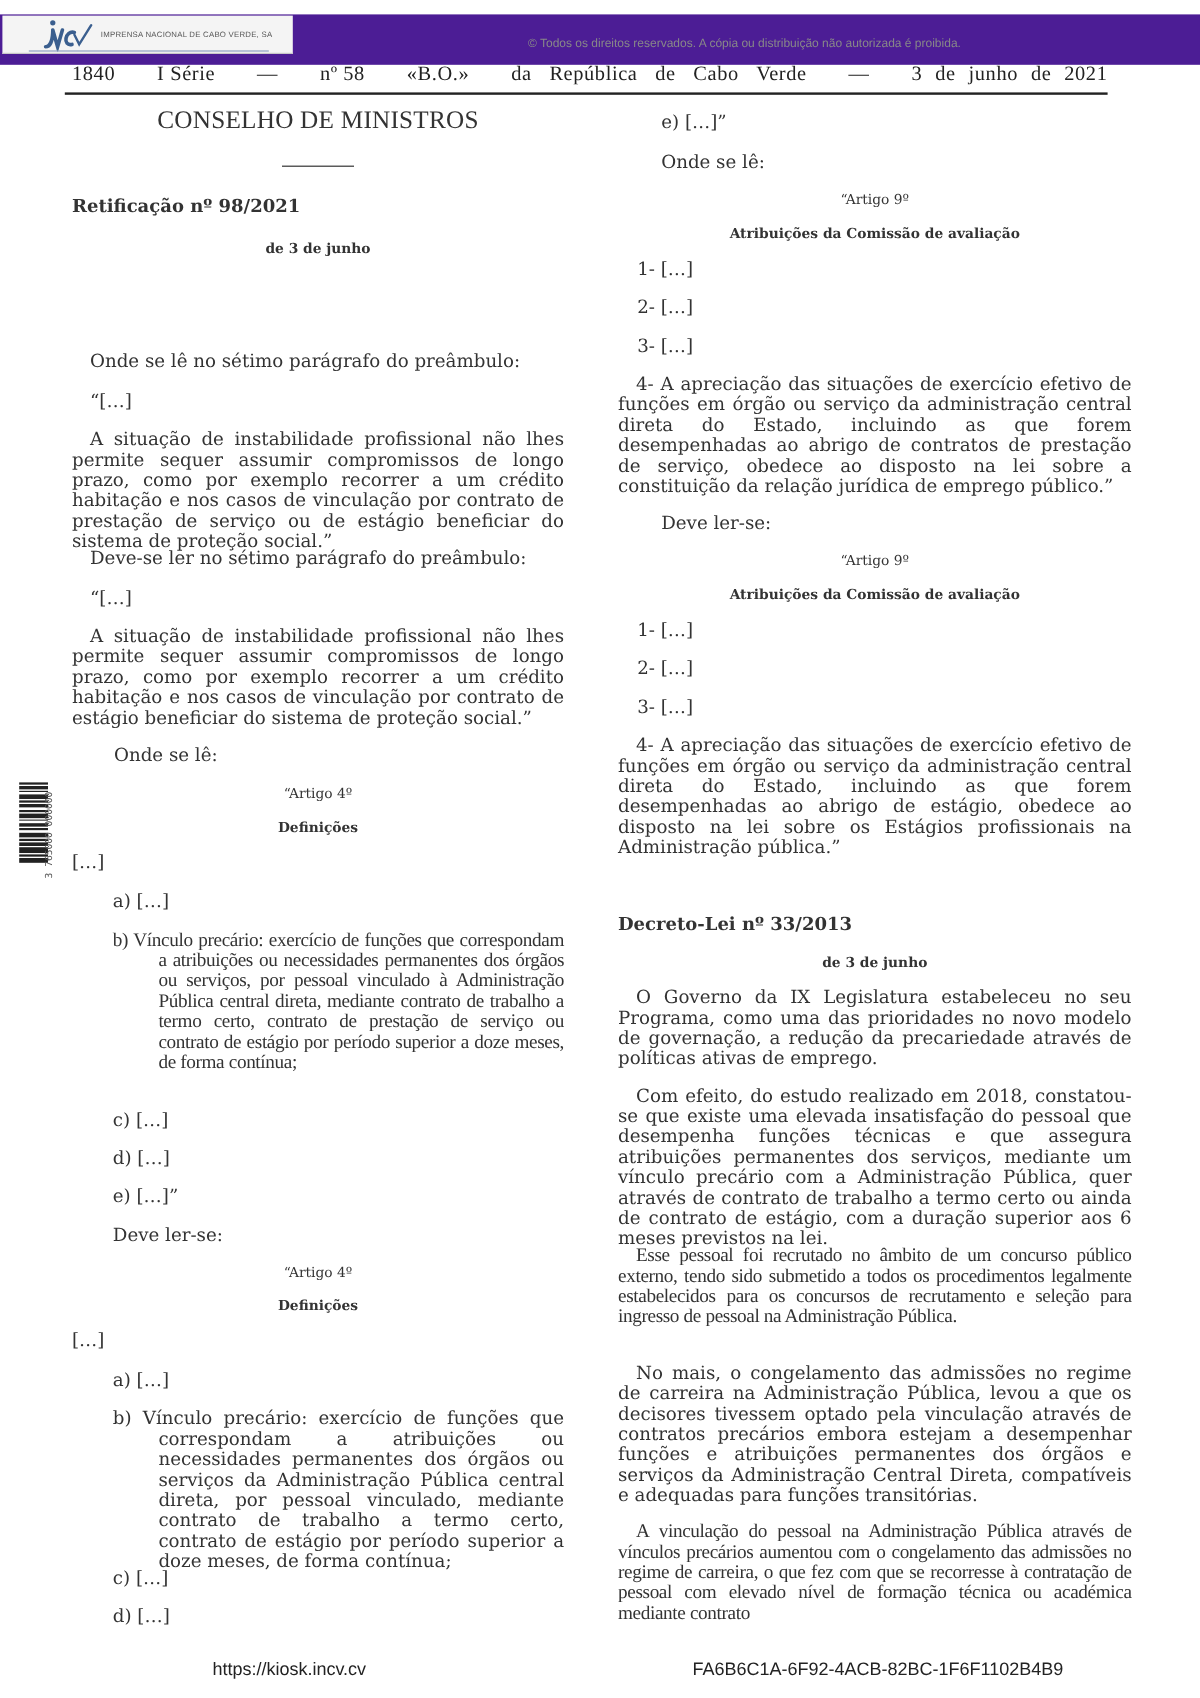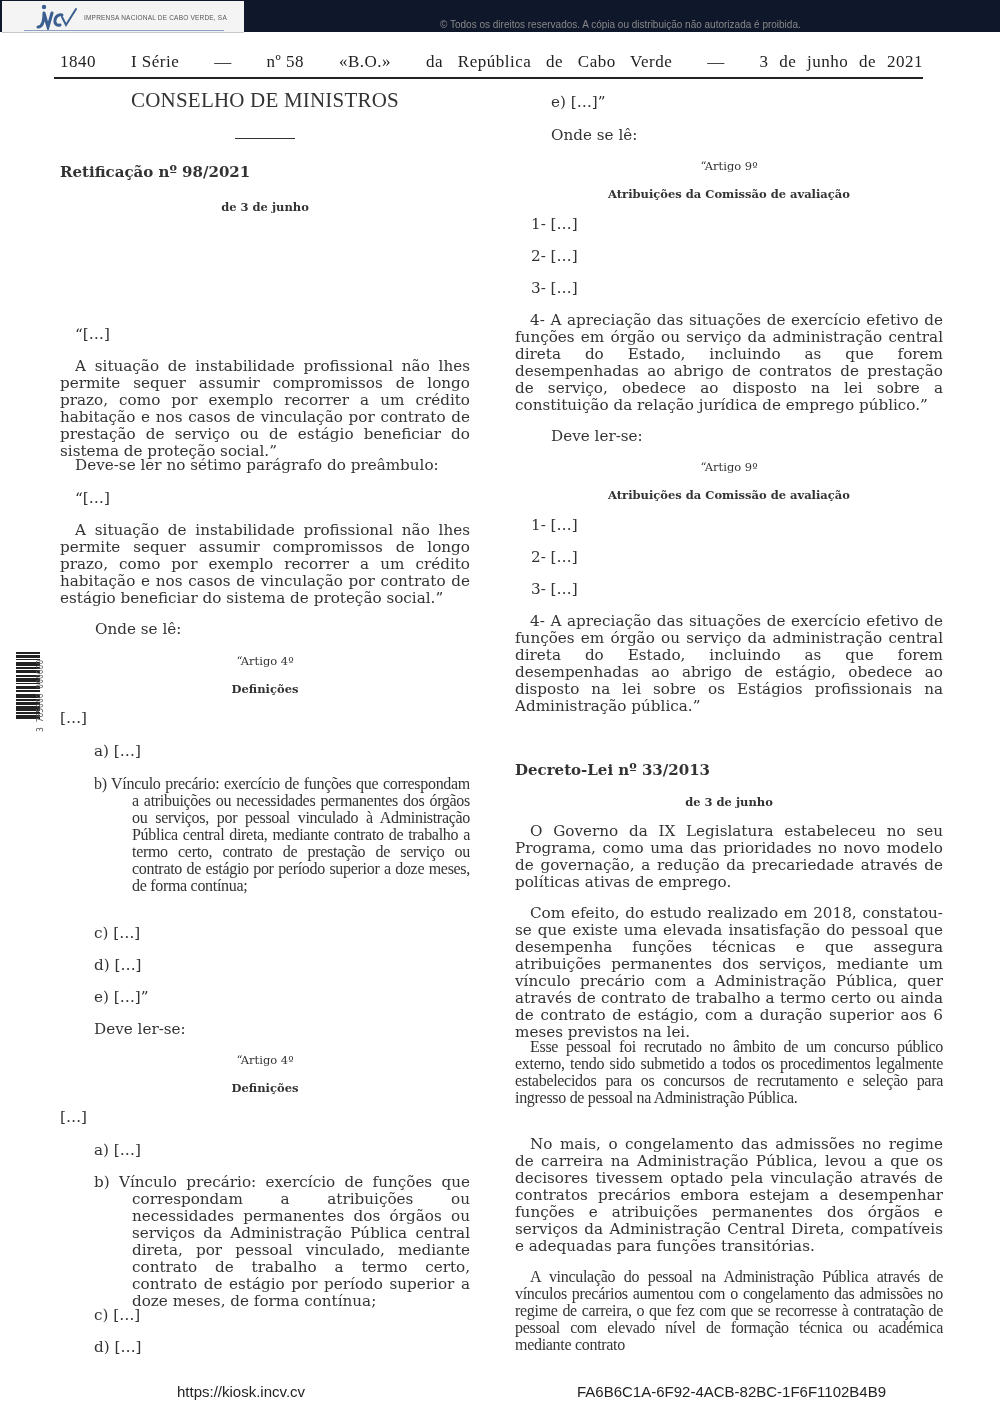--- a/index.html
+++ b/index.html
@@ -1,18 +1,18 @@
 <!DOCTYPE html>
 <html><head>
 <meta charset="utf-8">
 <style>
   html, body { margin:0; padding:0; }
   body { width:1000px; height:1415px; background:#ffffff; position:relative; overflow:hidden;
          font-family:"DejaVu Serif", "Liberation Serif", serif; color:#333; }
-  .topbar { position:absolute; left:0; top:0; width:1000px; height:32px; background:#0f172a; }
+  .topbar { position:absolute; left:0; top:12px; width:1000px; height:42px; background:#4c1d95; }
   .logo-box { position:absolute; left:2px; top:1px; width:242px; height:31px; background:#f4f4f4;
               border-bottom:1px solid #c8c8c8; }
   .logo-mark { position:absolute; left:32px; top:2px; width:44px; height:28px; }
   .logo-text { position:absolute; left:82px; top:13px; font-family:"Liberation Sans", sans-serif;
                font-size:6.5px; color:#555; letter-spacing:0.2px; }
   .logo-line { position:absolute; left:22px; top:29px; width:200px; height:1px; background:#8da1c2; }
   .copyright { position:absolute; left:440px; top:19px; font-family:"Liberation Sans", sans-serif;
                font-size:10px; color:#888; white-space:nowrap; }
 
   .runhead { position:absolute; left:60px; top:52px; width:863px; height:22px;
@@ -78,20 +78,21 @@
 
 <div class="col col-left" style="height:1290px;">
   <div class="blk h-big" style="top:2px;">CONSELHO DE MINISTROS</div>
   <div class="blk" style="top:48px;">
       <div class="short-rule"></div>
     </div>
   <div class="blk h-bold" style="top:74px;">Retificação nº 98/2021</div>
   <div class="blk h-small-bold" style="top:109px;">de 3 de junho</div>
 
 
+  <p class="blk p" style="top:203px;">Onde se lê no sétimo parágrafo do preâmbulo:</p>
   <p class="blk p" style="top:236px;">“[…]</p>
   <p class="blk p" style="top:268px;">A situação de instabilidade profissional não lhes permite sequer assumir compromissos de longo prazo, como por exemplo recorrer a um crédito habitação e nos casos de vinculação por contrato de prestação de serviço ou de estágio beneficiar do sistema de proteção social.”</p>
 
   <p class="blk p" style="top:367px;">Deve-se ler no sétimo parágrafo do preâmbulo:</p>
   <p class="blk p" style="top:400px;">“[…]</p>
   <p class="blk p" style="top:432px;">A situação de instabilidade profissional não lhes permite sequer assumir compromissos de longo prazo, como por exemplo recorrer a um crédito habitação e nos casos de vinculação por contrato de estágio beneficiar do sistema de proteção social.”</p>
 
   <p class="blk p" style="top:531px; left:20px;">Onde se lê:</p>
   <div class="blk art-title" style="top:563px;">“Artigo 4º</div>
   <div class="blk h-small-bold" style="top:591px;">Definições</div>

